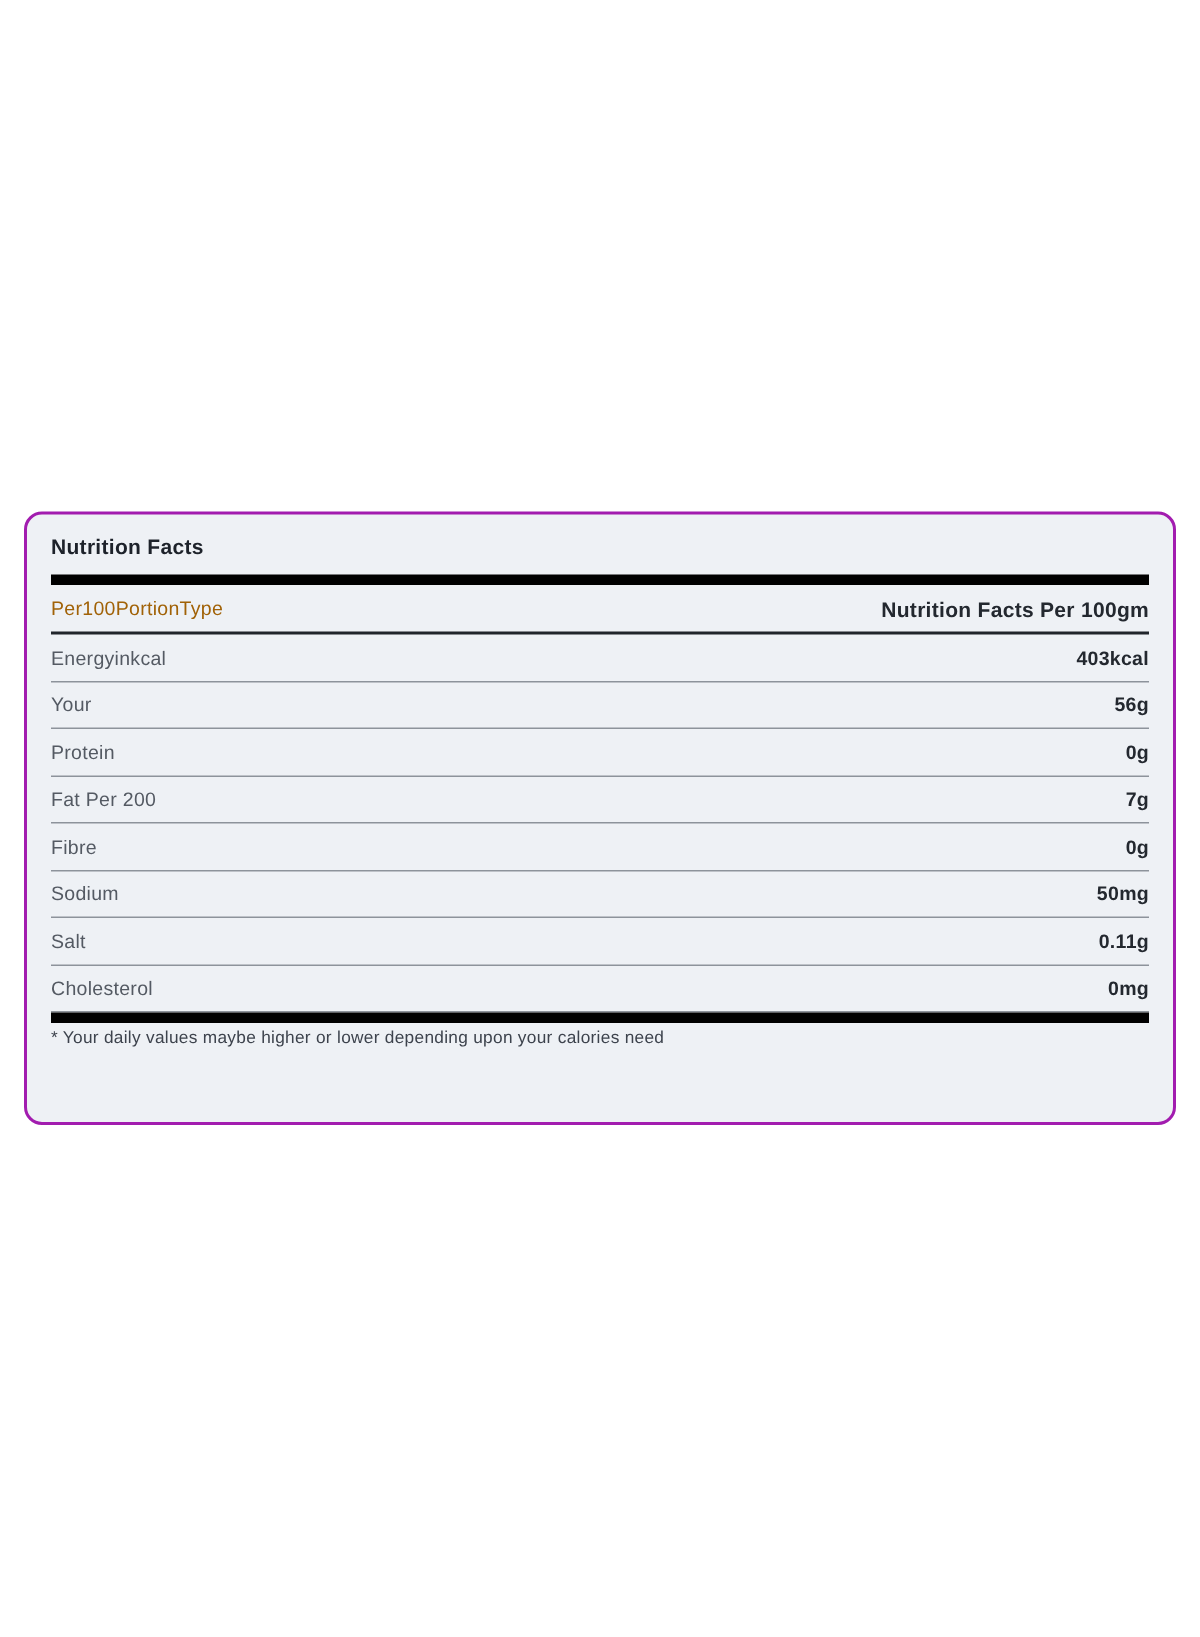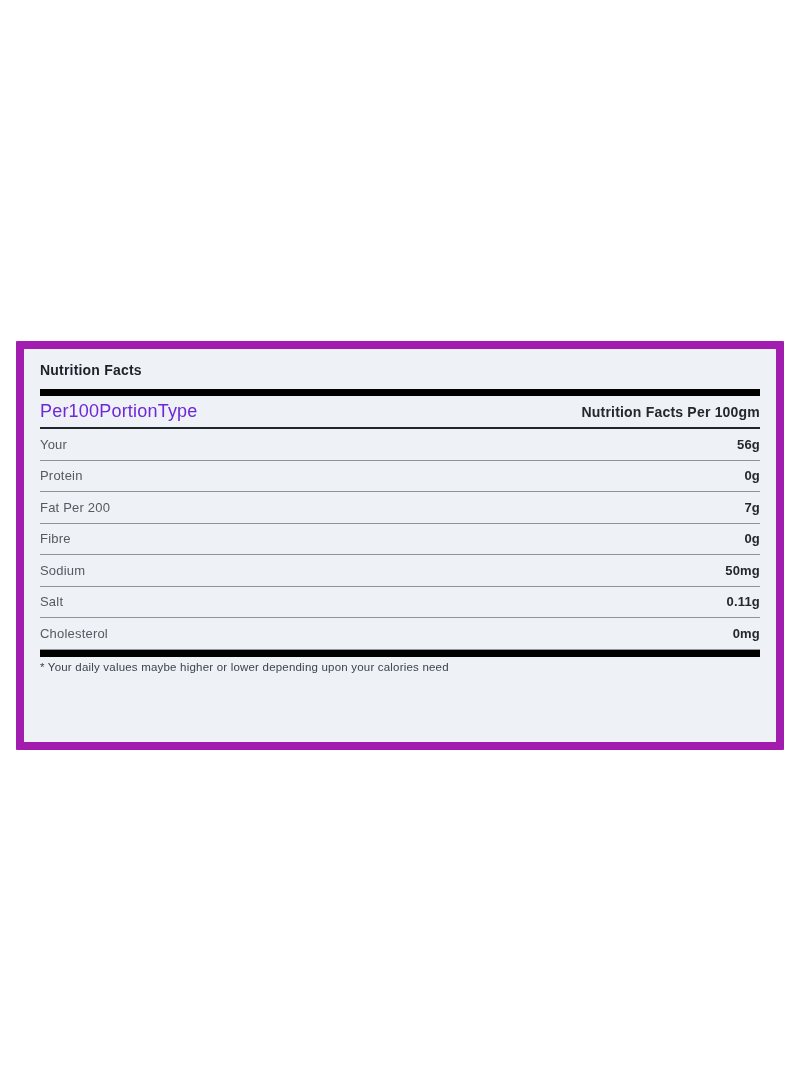--- a/index.html
+++ b/index.html
@@ -10,22 +10,22 @@
   }
   body { height: 1091px; position: relative; }
 
   .nutrition-card {
     position: absolute;
     left: 16px;
     top: 341px;
     width: 768px;
     height: 409px;
     background: #eef1f5;
-    border: 8px solid #a21caf;
-    border-radius: 1px;
+    border: 2px solid #a21caf;
+    border-radius: 12px;
     padding: 12px 16px 10px 16px;
     overflow: hidden;
   }
 
   .card-title {
     font-size: 14px;
     font-weight: bold;
     color: #1d222a;
     letter-spacing: 0.2px;
     line-height: 18px;
@@ -39,22 +39,22 @@
   .thick-bar.bottom { margin-top: 0; }
 
   .header-row {
     display: flex;
     justify-content: space-between;
     align-items: center;
     height: 33px;
     border-bottom: 2px solid #20252b;
   }
   .header-left {
-    font-size: 18px;
-    color: #6d28d9;
+    font-size: 13px;
+    color: #a16207;
     letter-spacing: 0.2px;
   }
   .header-right {
     font-size: 14px;
     font-weight: bold;
     color: #23282f;
     letter-spacing: 0.2px;
   }
 
   .data-row {
@@ -92,20 +92,24 @@
   <div class="card-title">Nutrition Facts</div>
 
   <div class="thick-bar"></div>
 
   <div class="header-row">
     <span class="header-left">Per100PortionType</span>
     <span class="header-right">Nutrition Facts Per 100gm</span>
   </div>
 
   <div class="data-row">
+    <span class="row-label">Energyinkcal</span>
+    <span class="row-value">403kcal</span>
+  </div>
+  <div class="data-row">
     <span class="row-label">Your</span>
     <span class="row-value">56g</span>
   </div>
   <div class="data-row">
     <span class="row-label">Protein</span>
     <span class="row-value">0g</span>
   </div>
   <div class="data-row">
     <span class="row-label">Fat Per 200</span>
     <span class="row-value">7g</span>

